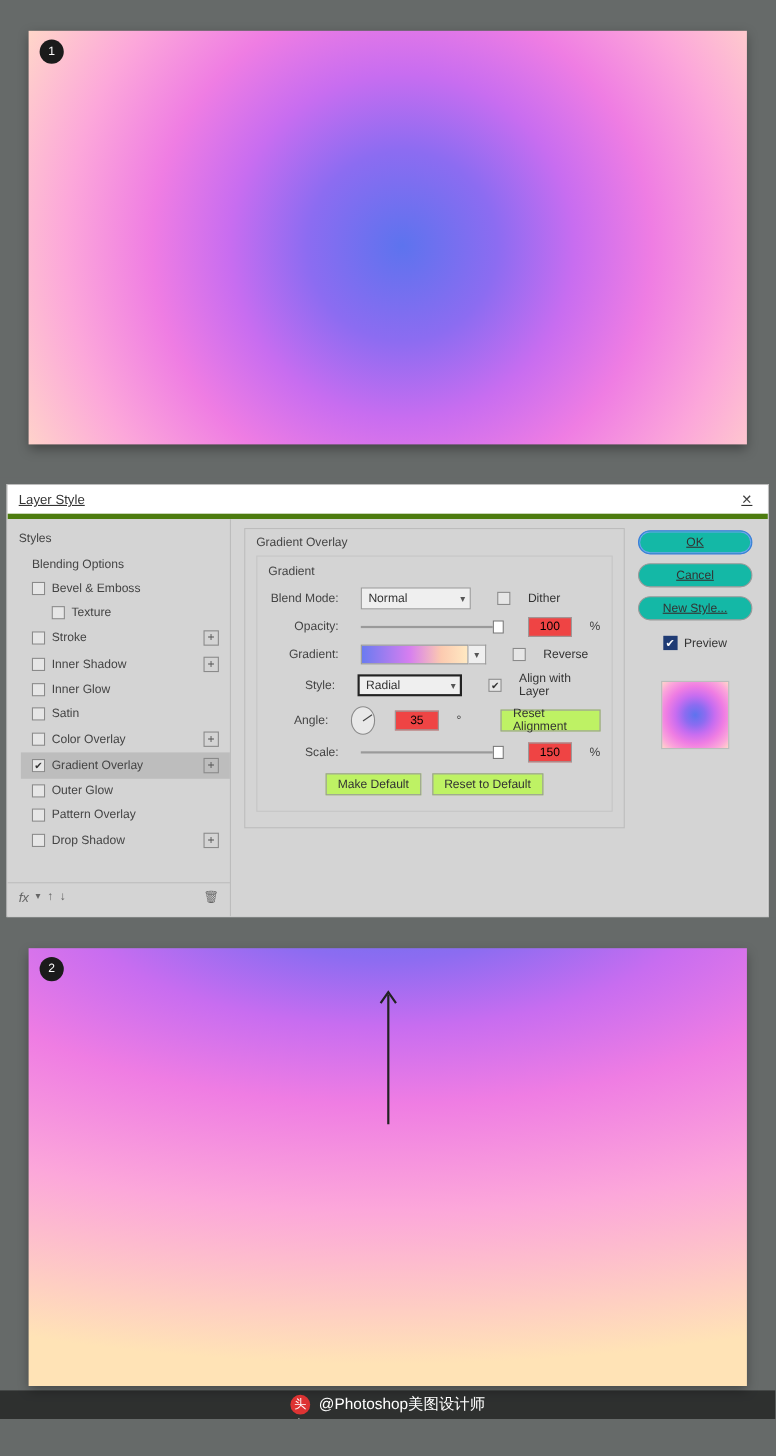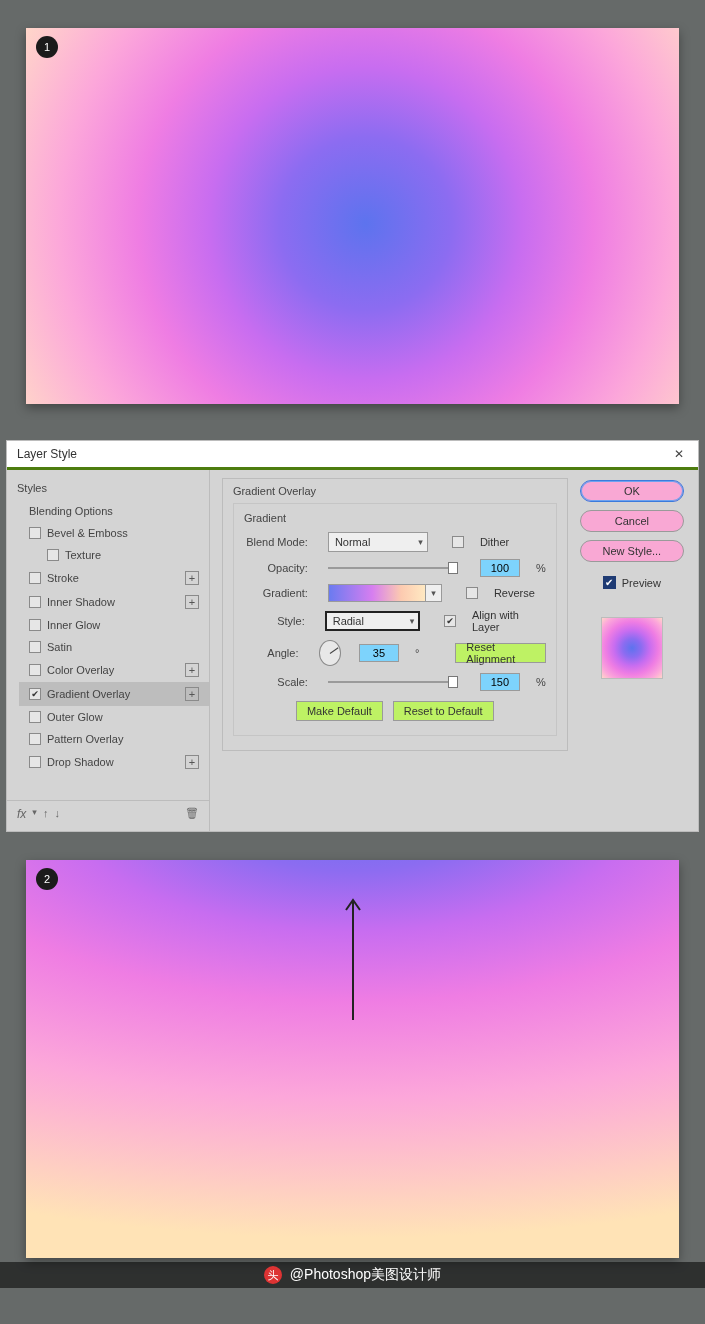--- a/index.html
+++ b/index.html
@@ -7,21 +7,21 @@
   .panel { position: relative; }
   .canvas-wrap { background: #666a69; padding: 28px 26px 30px; }
   .canvas { width: 100%; position: relative; box-shadow: 0 4px 10px rgba(0,0,0,.35); }
   .canvas1 { height: 376px; background: radial-gradient(circle at 52% 52%, #5d73ee 0%, #8c6cf1 22%, #c86df0 40%, #ef7de3 58%, #fca7da 78%, #ffd6c9 100%); }
   .canvas2 { height: 398px; background: radial-gradient(ellipse 150% 110% at 50% -15%, #5d73ee 0%, #8c6cf1 16%, #c86df0 30%, #ef7de3 46%, #fca7da 68%, #ffe3b6 100%); }
   .step-badge { position: absolute; top: 36px; left: 36px; width: 22px; height: 22px; border-radius: 50%; background: #1b1b1b; color: #fff; font-size: 11px; display: flex; align-items: center; justify-content: center; }
   .arrow-up { position: absolute; left: 50%; top: 60px; transform: translateX(-50%); }
 
   
   .dialog { background: #f2f2f2; border: 1px solid #bcbcbc; margin: 6px 6px 0; }
-  .titlebar { display: flex; align-items: center; justify-content: space-between; padding: 6px 10px; background: #fff; border-bottom: 3px solid #4d7c0f; }
+  .titlebar { display: flex; align-items: center; justify-content: space-between; padding: 6px 10px; background: #fff; border-bottom: 5px solid #4d7c0f; text-decoration: underline; }
   .titlebar span { font-size: 12px; }
   .close-x { font-size: 14px; color: #444; padding: 0 4px; cursor: pointer; }
   .dialog-body { display: flex; background: #d4d4d4; }
   .sidebar { width: 210px; background: #d4d4d4; padding: 8px 0 6px; border-right: 1px solid #bcbcbc; position: relative; }
   .side-header { padding: 4px 10px 6px; color: #444; font-size: 11px; }
   .side-item { display: flex; align-items: center; justify-content: space-between; padding: 5px 10px; color: #444; margin-left: 12px; }
   .side-item.indent { padding-left: 28px; }
   .side-item.selected { background: #bdbdbd; }
   .side-chk { width: 12px; height: 12px; border: 1px solid #8a8a8a; background: #e6e6e6; display: inline-flex; align-items: center; justify-content: center; margin-right: 6px; font-size: 9px; line-height: 1; color:#333; }
   .side-chk.blank { background: #e6e6e6; }
@@ -38,31 +38,31 @@
   .subgroup-title { font-size: 11px; margin: -2px 0 8px; color:#444; }
   .row { display: flex; align-items: center; margin: 7px 0; gap: 12px; }
   .row-label { width: 72px; text-align: right; padding-right: 8px; color: #444; }
   .select { height: 20px; border: 1px solid #9a9a9a; background: #efefef; display:flex; align-items:center; justify-content:space-between; padding: 0 4px 0 6px; font-size: 11px; }
   .select.w96 { width: 100px; }
   .select.style { width: 100px; border: 2px solid #222; }
   .caret { font-size: 9px; color:#555; }
   .slider { position: relative; width: 130px; height: 14px; }
   .slider-track { position:absolute; top:6px; left:0; right:0; height:2px; background:#9a9a9a; }
   .slider-thumb { position:absolute; top:1px; width:10px; height:12px; background:#fff; border:1px solid #777; }
-  .num-input { width: 40px; height: 18px; border:1px solid #9a9a9a; background:#7dd3fc; text-align:center; font-size:11px; margin: 0 4px 0 10px; }
+  .num-input { width: 40px; height: 18px; border:1px solid #9a9a9a; background:#ef4444; text-align:center; font-size:11px; margin: 0 4px 0 10px; }
   .unit { color:#444; }
   .chkbox { width: 12px; height: 12px; border: 1px solid #8a8a8a; background:#e6e6e6; margin: 0 4px 0 12px; display:inline-flex; align-items:center; justify-content:center; font-size:9px; }
   .grad-preview { width: 98px; height: 18px; border:1px solid #9a9a9a; background: linear-gradient(90deg, #6a7bf0 0%, #d67ef0 45%, #fccab0 75%, #ffe9c2 100%); }
   .grad-btn { width: 16px; height: 18px; border:1px solid #9a9a9a; border-left:none; background:#efefef; display:flex; align-items:center; justify-content:center; font-size:9px; color:#555; }
   .angle-dial { width: 26px; height: 26px; border:1px solid #8a8a8a; border-radius:50%; background:#e8e8e8; position:relative; margin-right:6px; }
   .angle-dial::after { content:""; position:absolute; width:10px; height:1px; background:#444; top:50%; left:50%; transform-origin:left; transform: rotate(-35deg); }
   .btn-sm { height: 20px; padding: 0 10px; border:1px solid #9a9a9a; background:#bef264; font-size:11px; color:#333; display:inline-flex; align-items:center; }
   .btn-row { display:flex; gap:10px; margin-top:10px; justify-content:center; }
   .right-col { width: 122px; padding: 10px 14px 10px 0; display:flex; flex-direction:column; align-items:stretch; gap:8px; }
-  .btn { height: 22px; border:1px solid #9a9a9a; background:#f9a8d4; border-radius:11px; display:flex; align-items:center; justify-content:center; font-size:11px; color:#333; }
+  .btn { height: 22px; border:1px solid #9a9a9a; background:#14b8a6; border-radius:11px; display:flex; align-items:center; justify-content:center; font-size:11px; color:#333;text-decoration:underline; }
   .btn.ok { border-color:#3b7bdc; box-shadow: inset 0 0 0 1px #6ea2ef; }
   .preview-row { display:flex; align-items:center; gap:6px; margin-top:6px; justify-content:center; color:#333; }
   .preview-chk { width:13px; height:13px; background:#1f3b74; color:#fff; display:flex; align-items:center; justify-content:center; font-size:10px; }
   .preview-swatch { width: 62px; height: 62px; margin: 20px auto 0; background: radial-gradient(circle at 50% 50%, #5d73ee 0%, #8c6cf1 22%, #c86df0 42%, #ef7de3 62%, #fca7da 84%, #ffd6c9 100%); border:1px solid #bcbcbc; }
 
   .watermark { position: relative; background: rgba(0,0,0,.55); color:#fff; text-align:center; padding: 4px 0; font-size: 14px; margin-top:-26px; }
   .wm-icon { display:inline-block; width:18px; height:18px; border-radius:50%; background:#d33; color:#fff; font-size:11px; line-height:18px; vertical-align:middle; margin-right:4px; }
 </style>
 </head>
 <body>

